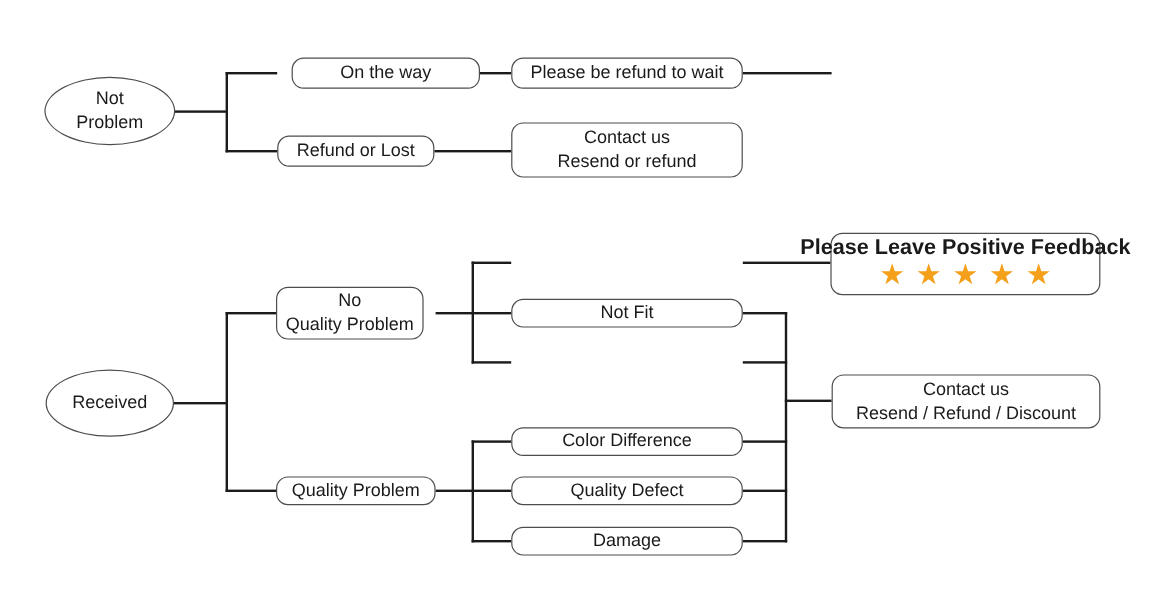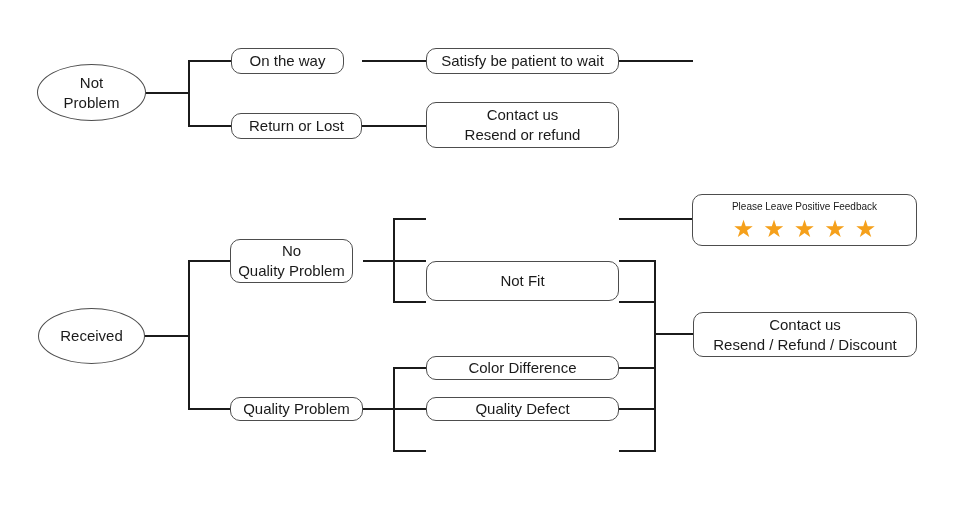--- a/index.html
+++ b/index.html
@@ -36,23 +36,24 @@
   .ellipse{
     border:1.5px solid #4d4d4d;
     border-radius:50%;
   }
   .line{
     position:absolute;
     background:#1b1b1b;
     z-index:1;
   }
   .feedback-label{
-    font-size:10px;
+    font-size:18px;
     line-height:17px;
     white-space:nowrap;
+    font-weight:bold;
   }
   .stars{
     font-family:"DejaVu Sans",sans-serif;
     font-size:24px;
     line-height:26px;
     letter-spacing:9px;
     margin-right:-9px;
     margin-top:1px;
   }
 </style>
@@ -89,45 +90,46 @@
   <div class="line" style="left:619px;top:301px;width:37px;height:2px"></div>
   <div class="line" style="left:619px;top:367px;width:37px;height:2px"></div>
   <div class="line" style="left:619px;top:408px;width:37px;height:2px"></div>
   <div class="line" style="left:619px;top:450px;width:37px;height:2px"></div>
   <div class="line" style="left:654px;top:260px;width:2px;height:192px"></div>
   <div class="line" style="left:654px;top:333px;width:39px;height:2px"></div>
 
   <div class="node ellipse" style="left:37px;top:64px;width:109px;height:57px">Not
 Problem</div>
 
-  <div class="node box" style="left:231px;top:48px;width:113px;height:26px">On the way</div>
+  <div class="node box" style="left:243px;top:48px;width:157px;height:26px">On the way</div>
 
-  <div class="node box" style="left:426px;top:48px;width:193px;height:26px">Satisfy be patient to wait</div>
+  <div class="node box" style="left:426px;top:48px;width:193px;height:26px">Please be refund to wait</div>
 
 
-  <div class="node box" style="left:231px;top:113px;width:131px;height:26px">Return or Lost</div>
+  <div class="node box" style="left:231px;top:113px;width:131px;height:26px">Refund or Lost</div>
 
   <div class="node box" style="left:426px;top:102px;width:193px;height:46px">Contact us
 Resend or refund</div>
 
   <div class="node ellipse" style="left:38px;top:308px;width:107px;height:56px">Received</div>
 
   <div class="node box" style="left:230px;top:239px;width:123px;height:44px">No
 Quality Problem</div>
 
   <div class="node box" style="left:230px;top:397px;width:133px;height:24px">Quality Problem</div>
 
 
-  <div class="node box" style="left:426px;top:261px;width:193px;height:40px">Not Fit</div>
+  <div class="node box" style="left:426px;top:249px;width:193px;height:24px">Not Fit</div>
 
 
   <div class="node box" style="left:426px;top:397px;width:193px;height:24px">Quality Defect</div>
 
   <div class="node box" style="left:426px;top:356px;width:193px;height:24px">Color Difference</div>
 
+  <div class="node box" style="left:426px;top:439px;width:193px;height:24px">Damage</div>
 
   <div class="node box" style="left:692px;top:194px;width:225px;height:52px">
     <span class="feedback-label">Please Leave Positive Feedback</span>
     <span class="stars" style="color: rgb(245, 160, 27);">★★★★★</span>
   </div>
 
   <div class="node box" style="left:693px;top:312px;width:224px;height:45px">Contact us
 Resend / Refund / Discount</div>
 
 </div>

